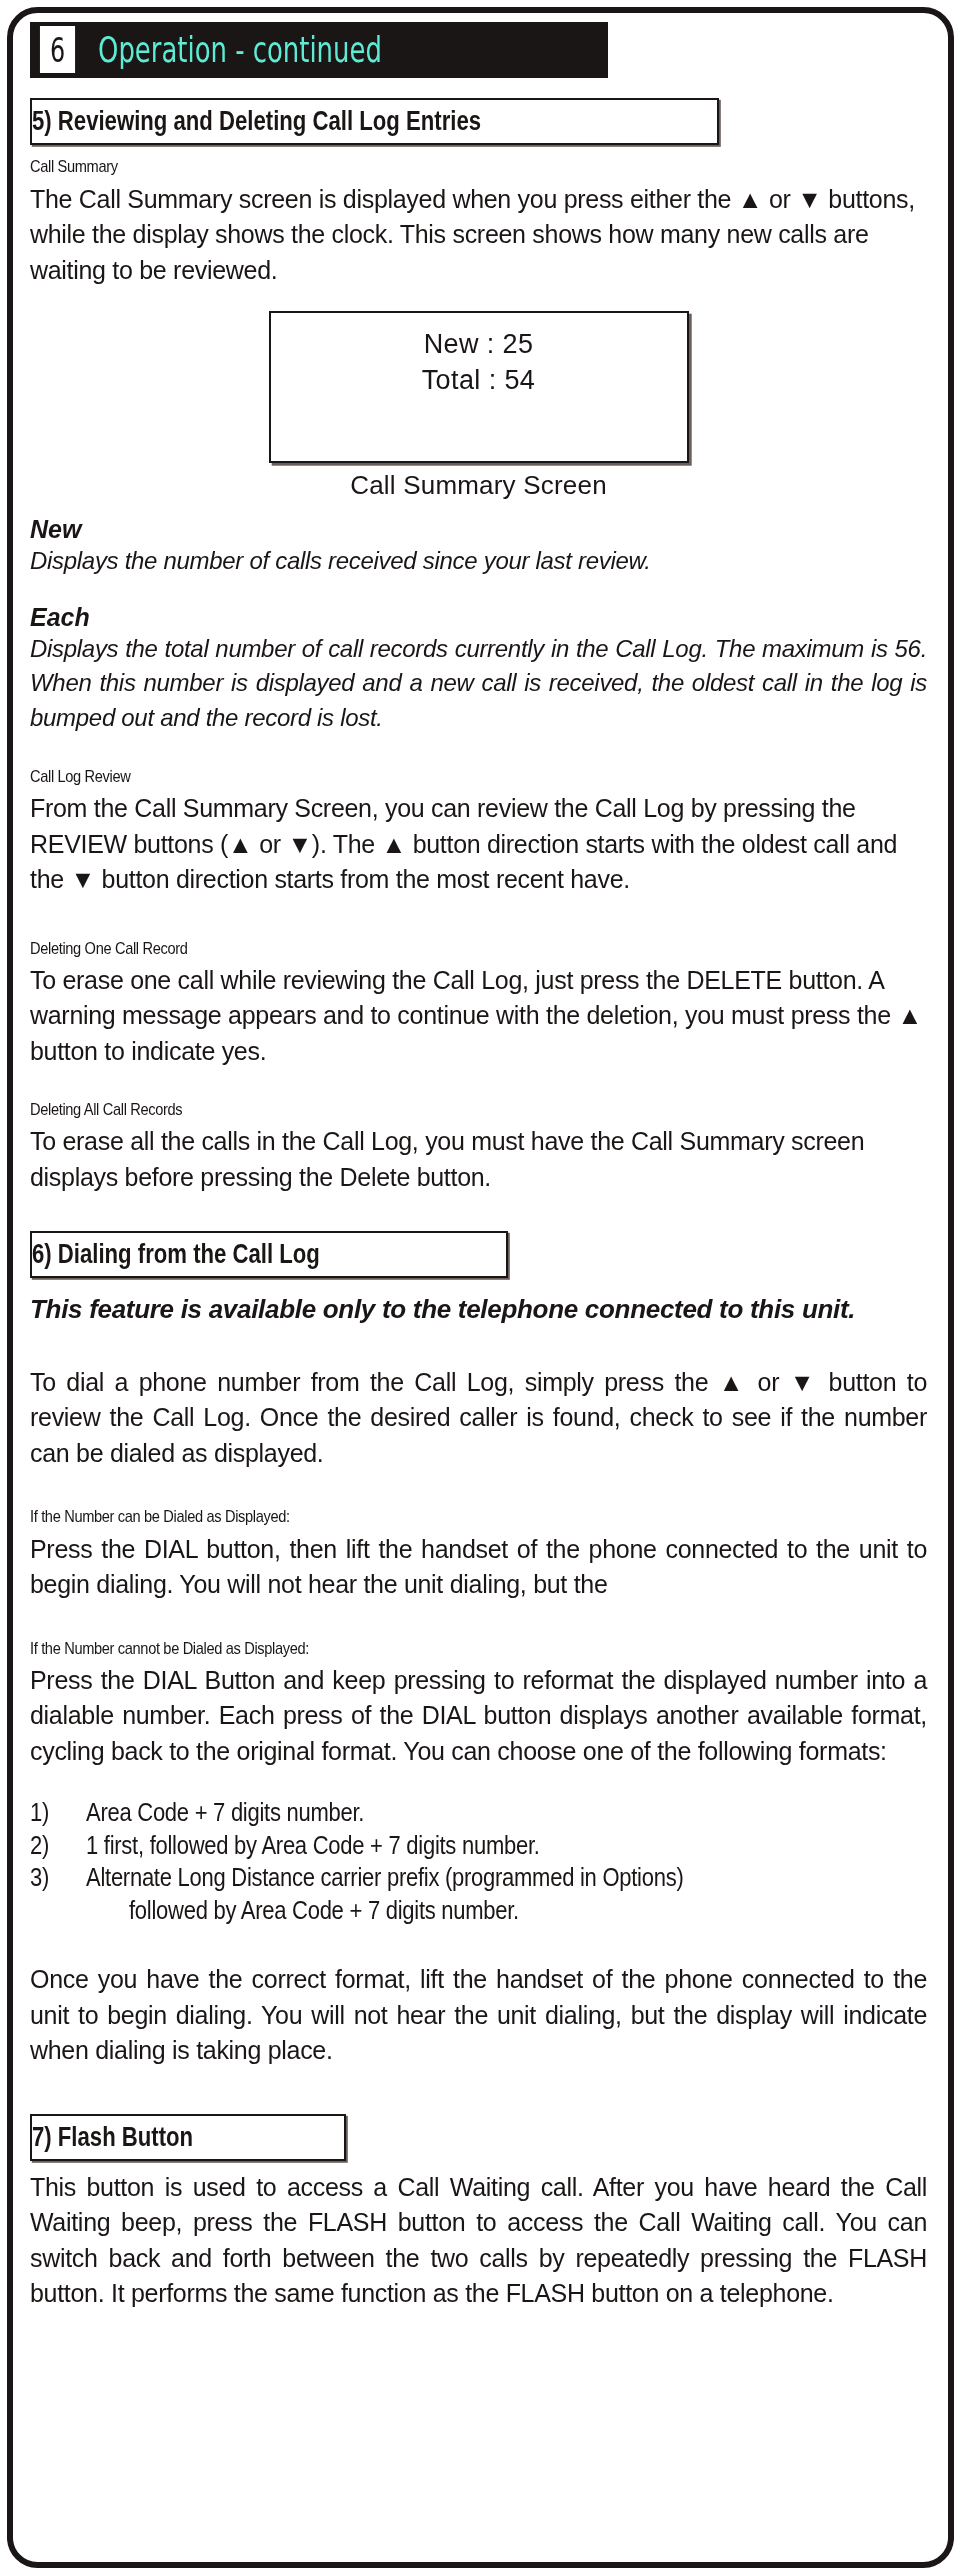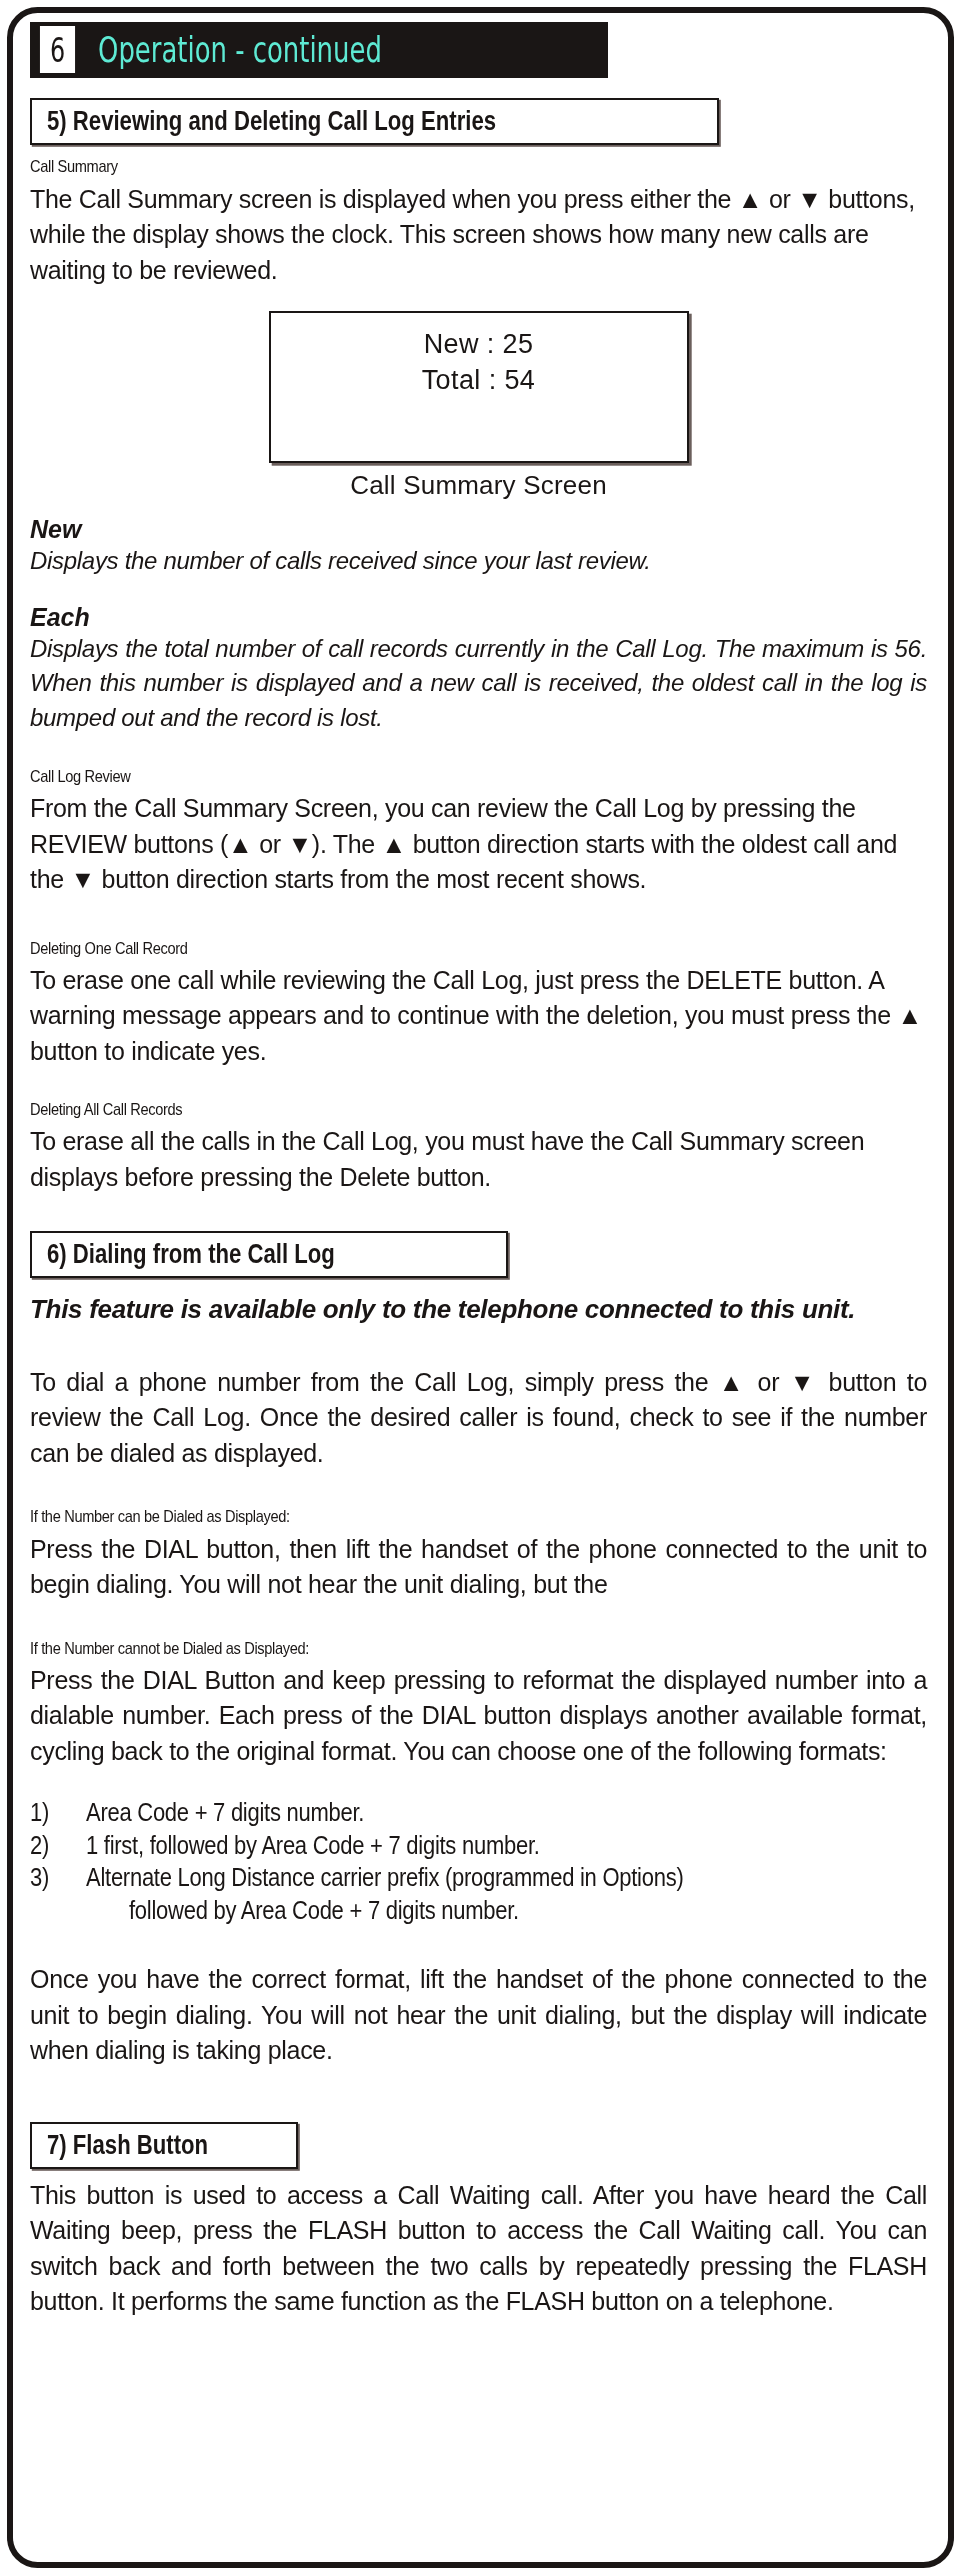--- a/index.html
+++ b/index.html
@@ -75,35 +75,35 @@
   }
   .chapter-title span { display:inline-block; transform: scaleX(0.80); transform-origin: left center; }
 
   
   .section-box {
     box-sizing: border-box;
     border: 2.7px solid #1a1615;
     height: 47px;
     display: flex;
     align-items: center;
-    padding-left: 15px;
+    padding-left: 0;
     font-size: 27px;
     font-weight: 700;
     background: #ffffff;
     box-shadow: 1.8px 1.8px 0 0 #6b5f5c;
   }
   .section-box span {
     display: inline-block;
     transform: scaleX(0.82);
     transform-origin: left center;
     white-space: nowrap;
   }
   #sec5-box { width: 689px; margin-top: 20px; }
   #sec6-box { width: 478px; margin-top: 0px; }
-  #sec7-box { width: 268px; margin-top: 12px; }
+  #sec7-box { width: 316px; margin-top: 4px; }
 
   
   .h3 {
     font-size: 17px;
     font-weight: 400;
     margin: 0;
     line-height: 1.12;
     letter-spacing: -0.4px;
   }
   .h3 span { display:inline-block; transform: scaleX(0.86); transform-origin:left center; white-space:nowrap; }
@@ -222,21 +222,21 @@
 
     <div class="sp-26"></div>
 
     <div class="ital-head">Each</div>
     <p class="ital justify" style="text-align:justify;">Displays the total number of call records currently in the Call Log. The maximum is 56. When this number is displayed and a new call is received, the oldest call in the log is bumped out and the record is lost.</p>
 
     <div class="sp-34"></div>
 
     <div class="h3"><span>Call Log Review</span></div>
     <div class="sp-6"></div>
-    <p class="body">From the Call Summary Screen, you can review the Call Log by pressing the REVIEW buttons (▲ or ▼).  The ▲ button direction starts with the oldest call and the ▼ button direction starts from the most recent shows.</p>
+    <p class="body">From the Call Summary Screen, you can review the Call Log by pressing the REVIEW buttons (▲ or ▼).  The ▲ button direction starts with the oldest call and the ▼ button direction starts from the most recent have.</p>
 
     <div class="sp-46"></div>
 
     <div class="h3"><span>Deleting One Call Record</span></div>
     <div class="sp-6"></div>
     <p class="body">To erase one call while reviewing the Call Log, just press the DELETE button.  A warning message appears and to continue with the deletion, you must press the ▲ button  to indicate yes.</p>
 
     <div class="sp-34"></div>
 
     <div class="h3"><span>Deleting All Call Records</span></div>

